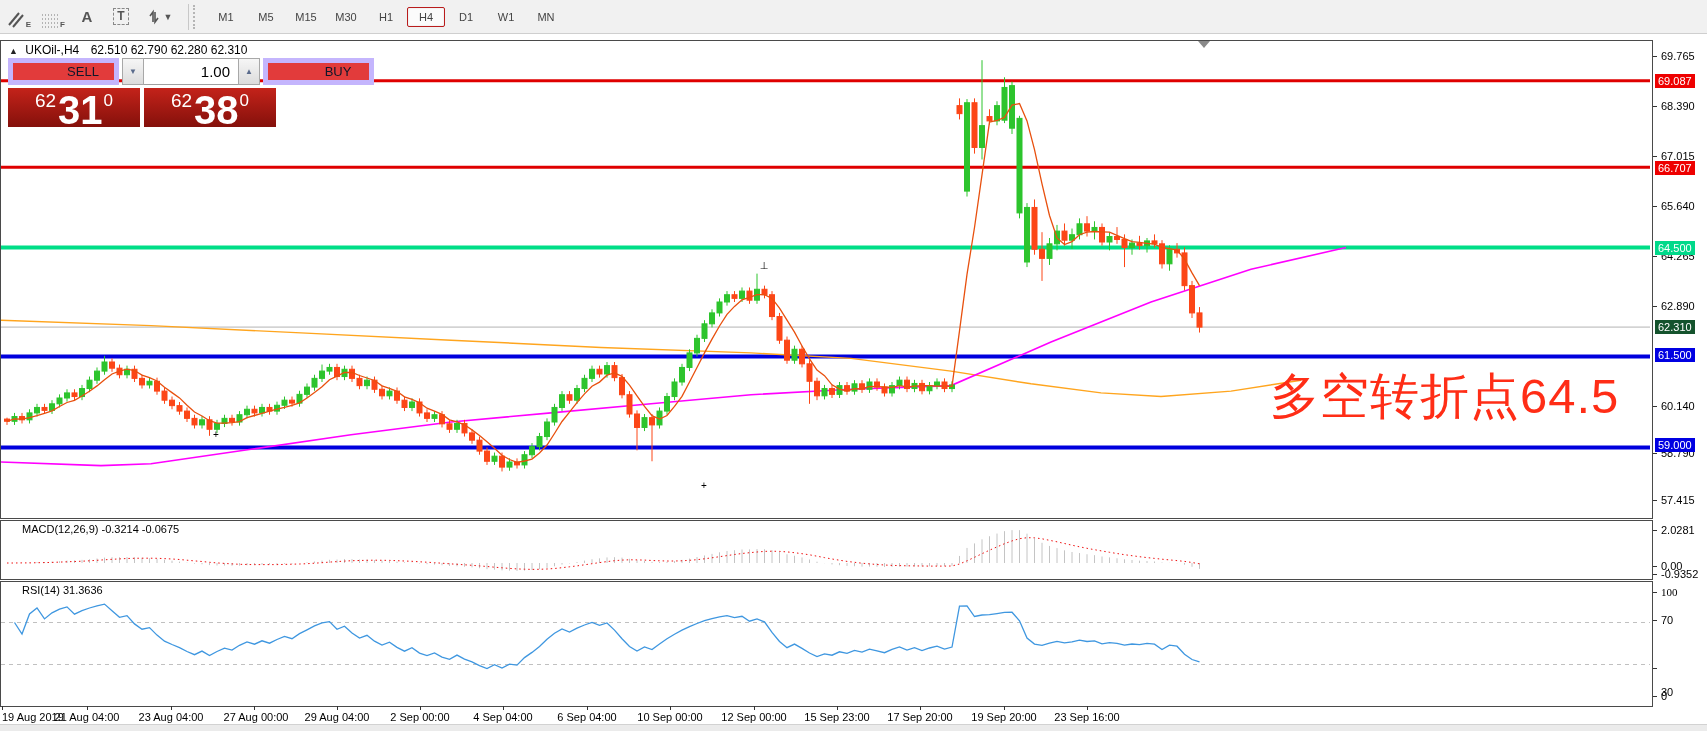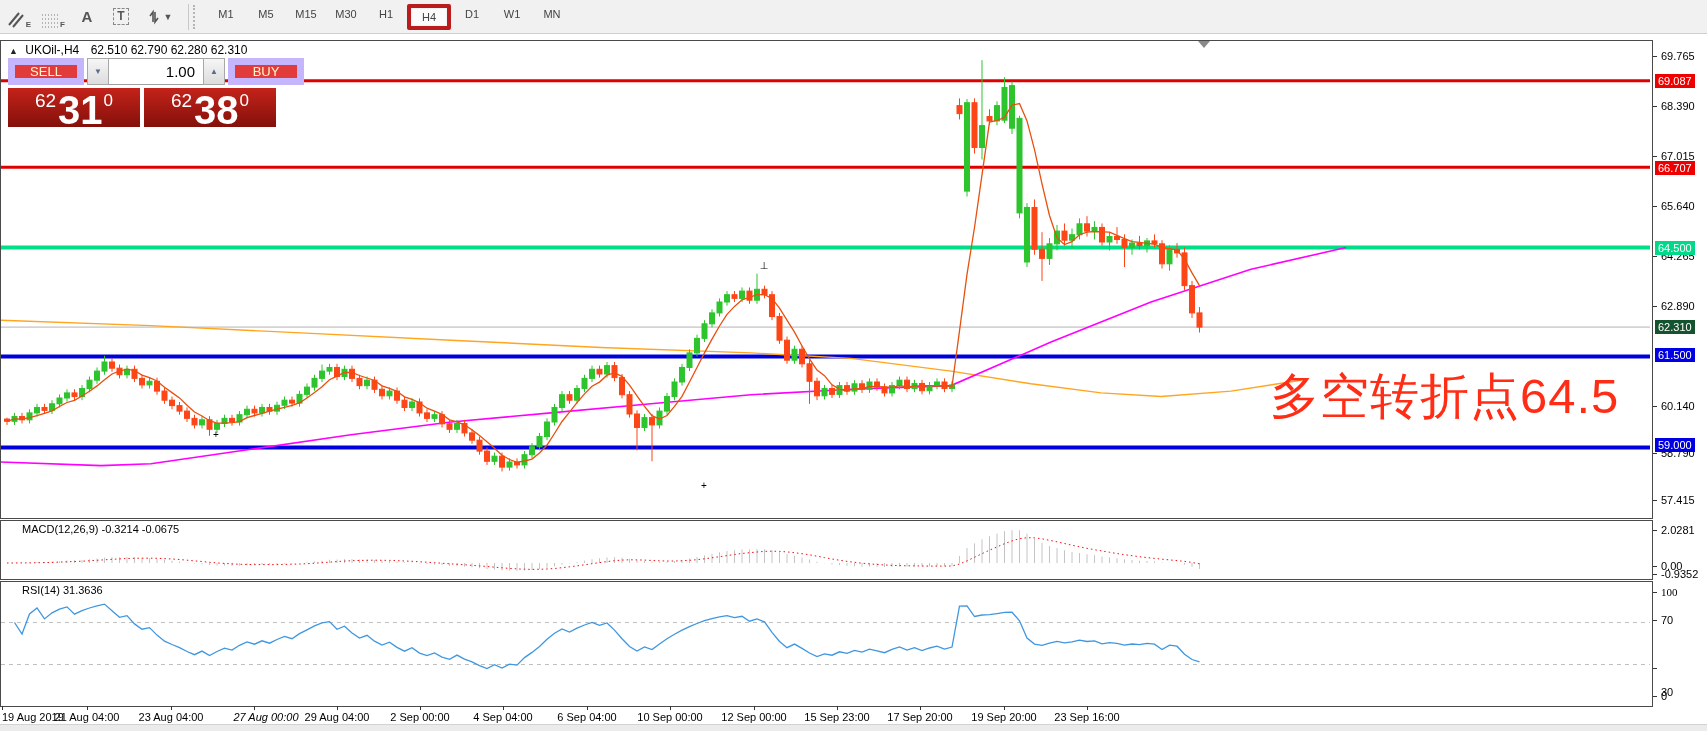--- a/index.html
+++ b/index.html
@@ -11,36 +11,36 @@
   .tb-icon{display:flex;align-items:flex-end;justify-content:center;width:30px;height:24px;
            margin-left:4px;color:#555;font-size:15px;font-weight:bold;cursor:pointer;}
   .tb-icon svg{display:block;}
   .tb-sub{font-size:8px;font-weight:bold;color:#555;margin-left:1px;}
   .t-box{border:1px dashed #888;padding:0 3px;font-size:12px;line-height:15px;}
   .caret{font-size:9px;color:#555;margin-left:2px;align-self:center;}
   .tb-sep{width:1px;height:26px;background:#c8c8c8;margin:0 4px 0 10px;}
   .tb-grip{width:3px;height:24px;border-left:2px dotted #b5b5b5;margin-right:8px;}
   .tf-btn{min-width:26px;padding:3px 5px;margin:0 1px;font-size:11px;color:#444;text-align:center;
           border:1px solid transparent;border-radius:2px;cursor:pointer;}
-  .tf-btn.active{background:#fbfbfb;border:4px solid #b91c1c;box-shadow:inset 0 0 2px #ddd;}
+  .tf-btn.active{background:#fbfbfb;border:1px solid #b91c1c;box-shadow:inset 0 0 2px #ddd;}
   
   .panel{position:absolute;left:0;background:#fff;border:1px solid #4a4a4a;}
   #main-panel{top:40px;width:1651px;height:477px;}
   #macd-panel{top:520px;width:1651px;height:58px;}
   #rsi-panel{top:581px;width:1651px;height:124px;}
   .ind-label{position:absolute;left:21px;top:2px;font-size:11px;color:#000;z-index:5;text-align:right;}
   
   #chart-header{position:absolute;left:9px;top:43px;font-size:12px;color:#000;z-index:6;}
   #chart-header .tri{font-size:9px;margin-right:4px;color:#222;}
   #chart-header .ohlc{margin-left:8px;}
   
   #trade-widget{position:absolute;left:8px;top:58px;z-index:7;}
   .tw-row1{display:flex;align-items:stretch;height:27px;}
-  .tw-btn{width:62px;background:#e23b3b;color:#fef9c3;font-size:13px;display:flex;align-items:center;
-          justify-content:center;border:7px solid #c4b5fd;cursor:pointer;}
+  .tw-btn{width:62px;background:#e23b3b;color:#0f172a;font-size:13px;display:flex;align-items:center;
+          justify-content:center;border:5px solid #c4b5fd;cursor:pointer;padding-left:39px;}
   #buy-button{margin-left:3px;}
   .spin{width:20px;background:linear-gradient(#f6f6f6,#dcdcdc);border:1px solid #a8a8a8;color:#5a6b8c;
         font-size:8px;display:flex;align-items:center;justify-content:center;cursor:pointer;}
   #volume-input{width:86px;border:1px solid #a0a0a0;border-left:none;border-right:none;
         font-family:"Liberation Sans",sans-serif;font-size:15px;text-align:right;padding:0 8px 0 0;outline:none;}
   .tw-down{margin-left:3px;}
   .tw-prices{display:flex;margin-top:3px;}
   .price-panel{width:132px;height:39px;background:linear-gradient(180deg,#c4231a,#84100b);
         color:#fff;display:flex;align-items:flex-end;justify-content:center;cursor:pointer;}
   .price-panel + .price-panel{margin-left:4px;}
@@ -698,21 +698,21 @@
       <div class="ax-lbl" style="top: 656px;">0</div>
     </div>
   <div id="time-axis">
       <div class="time-tick" style="left: 2px;"></div>
       <div class="time-lbl" style="left: 2px;">19 Aug 2019</div>
       <div class="time-tick" style="left: 87px;"></div>
       <div class="time-lbl" style="left: 87px; transform: translateX(-50%);">21 Aug 04:00</div>
       <div class="time-tick" style="left: 171px;"></div>
       <div class="time-lbl" style="left: 171px; transform: translateX(-50%);">23 Aug 04:00</div>
       <div class="time-tick" style="left: 254px;"></div>
-      <div class="time-lbl" style="left: 266px; transform: translateX(-50%); font-style: italic;">27 Aug 00:00</div>
+      <div class="time-lbl" style="left: 256px; transform: translateX(-50%);">27 Aug 00:00</div>
       <div class="time-tick" style="left: 337px;"></div>
       <div class="time-lbl" style="left: 337px; transform: translateX(-50%);">29 Aug 04:00</div>
       <div class="time-tick" style="left: 420px;"></div>
       <div class="time-lbl" style="left: 420px; transform: translateX(-50%);">2 Sep 00:00</div>
       <div class="time-tick" style="left: 503px;"></div>
       <div class="time-lbl" style="left: 503px; transform: translateX(-50%);">4 Sep 04:00</div>
       <div class="time-tick" style="left: 587px;"></div>
       <div class="time-lbl" style="left: 587px; transform: translateX(-50%);">6 Sep 04:00</div>
       <div class="time-tick" style="left: 670px;"></div>
       <div class="time-lbl" style="left: 670px; transform: translateX(-50%);">10 Sep 00:00</div>

